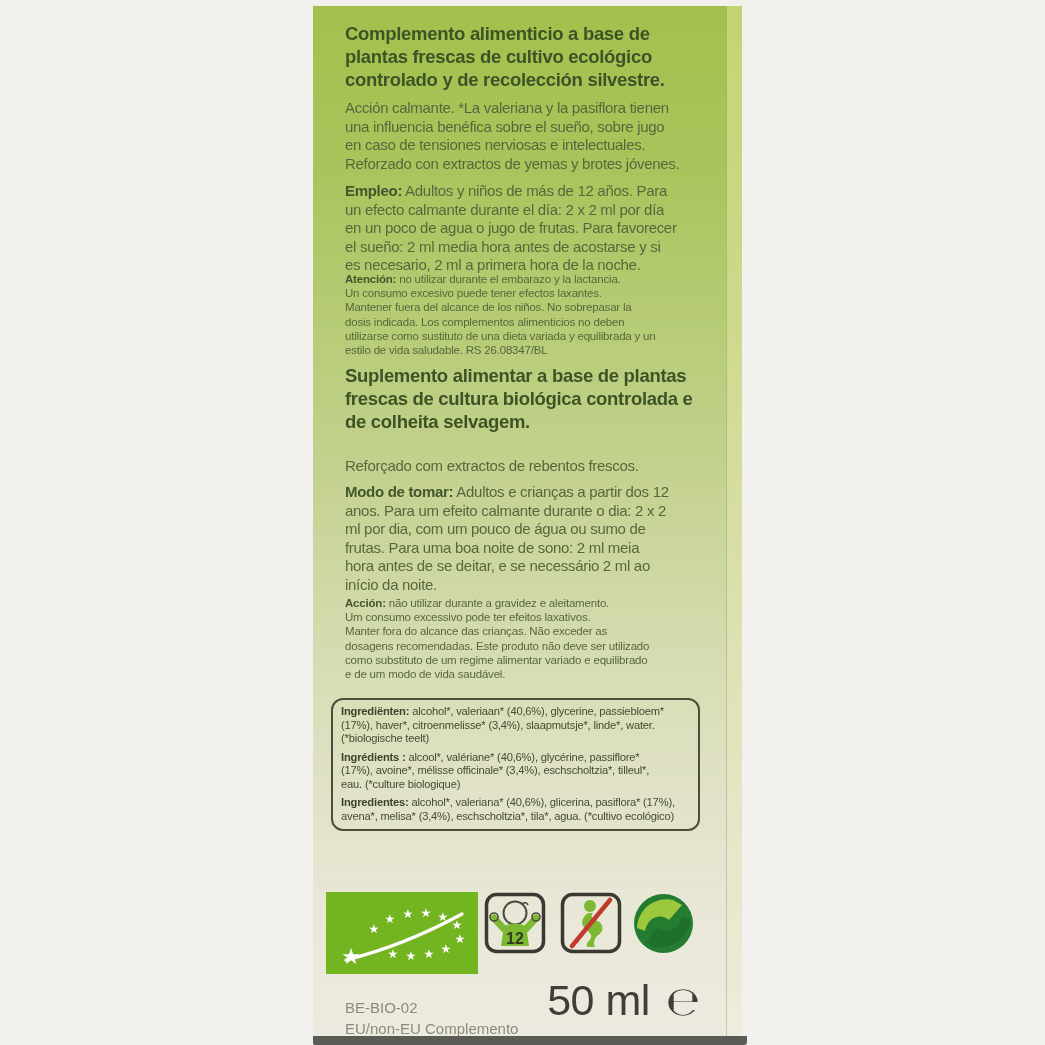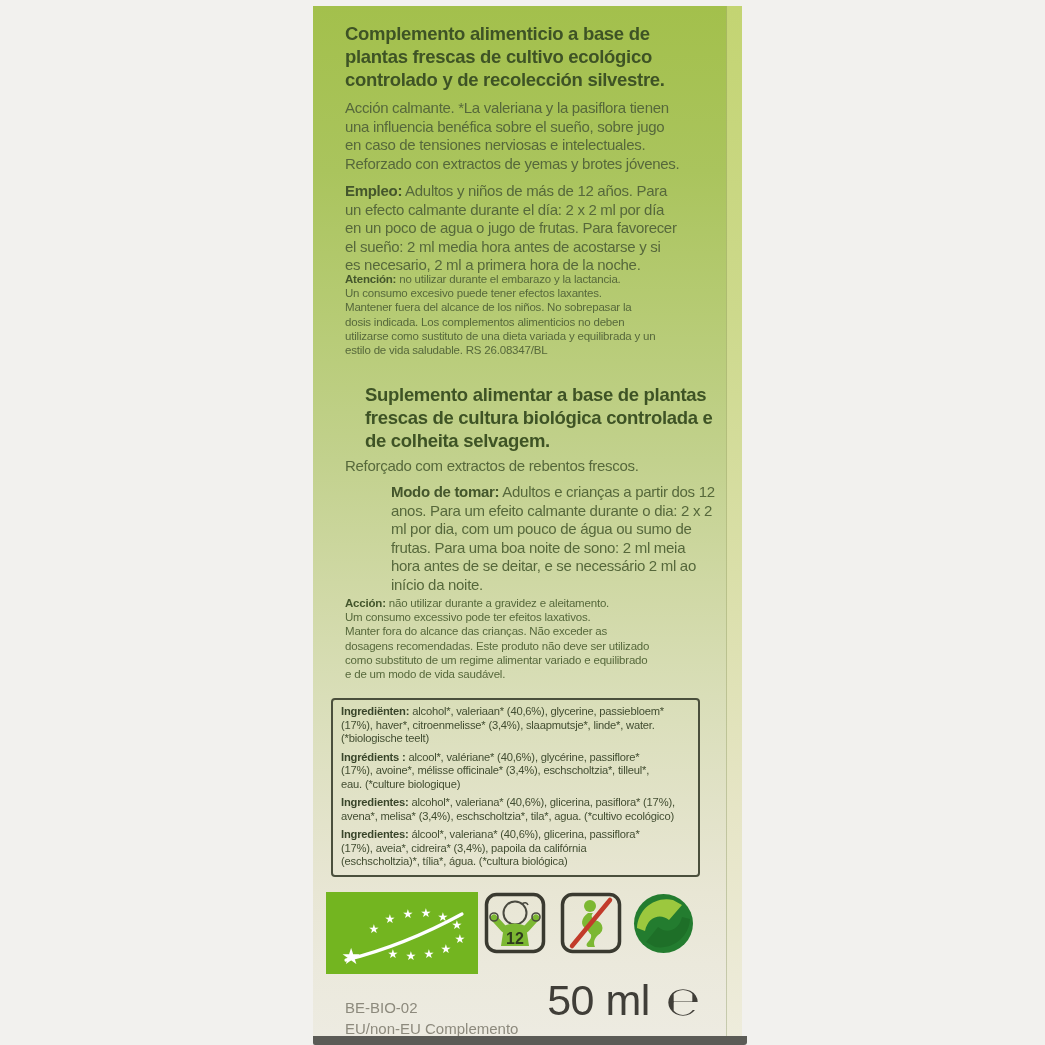--- a/index.html
+++ b/index.html
@@ -37,28 +37,28 @@
   }
   .body{font-size:15px;line-height:18.5px;letter-spacing:-0.3px;}
   .body .wrap{white-space:pre-line;}
   .small{font-size:11.5px;line-height:14.2px;letter-spacing:-0.2px;}
   .small .wrap{white-space:pre-line;margin-top:24px;}
   b.lbl{color:#44562c;}
   #es-title{top:16px;}
   #es-action{top:93px;white-space:pre-line;}
   #es-usage{top:176px;}
   #es-warning{top:266px;}
-  #pt-title{top:377px;margin-left:20px;}
+  #pt-title{top:358px;}
   #pt-reinforced{top:451px;}
-  #pt-usage{top:477px;margin-left:46px;}
+  #pt-usage{top:477px;}
   #pt-warning{top:590px;}
   
   .ing-box{
     position:absolute;left:18px;top:692px;width:369px;
-    border:2px solid #4a4f3c;border-radius:4px;
+    border:2px solid #4a4f3c;border-radius:12px;
     padding:5px 20px 6px 8px;box-sizing:border-box;
     color:#434e32;
   }
   .ing-box p{
     margin:0 0 5px 0;font-size:11.2px;line-height:13.5px;
     letter-spacing:-0.2px;
   }
   .ing-box p:last-child{margin-bottom:0;}
   .ing-box b{color:#39452a;}
   .ing-box .wrap{white-space:pre-line;}
@@ -128,23 +128,20 @@
 
     <div class="ing-box">
       <p><b>Ingrediënten:</b><span class="wrap"> alcohol*, valeriaan* (40,6%), glycerine, passiebloem*
 (17%), haver*, citroenmelisse* (3,4%), slaapmutsje*, linde*, water.
 (*biologische teelt)</span></p>
       <p><b>Ingrédients :</b><span class="wrap"> alcool*, valériane* (40,6%), glycérine, passiflore*
 (17%), avoine*, mélisse officinale* (3,4%), eschscholtzia*, tilleul*,
 eau. (*culture biologique)</span></p>
       <p><b>Ingredientes:</b><span class="wrap"> alcohol*, valeriana* (40,6%), glicerina, pasiflora* (17%),
 avena*, melisa* (3,4%), eschscholtzia*, tila*, agua. (*cultivo ecológico)</span></p>
-      <p><b>Ingredientes:</b><span class="wrap"> álcool*, valeriana* (40,6%), glicerina, passiflora*
-(17%), aveia*, cidreira* (3,4%), papoila da califórnia
-(eschscholtzia)*, tília*, água. (*cultura biológica)</span></p>
     </div>
 
     <div class="icons-row">
 
       <svg width="152" height="82" viewBox="0 0 152 82">
         <rect x="0" y="0" width="152" height="82" fill="#73b520"></rect>
         <path d="M20,68 C 52,60 92,46 136,22" fill="none" stroke="#ffffff" stroke-width="3.2" stroke-linecap="round"></path>
         <text x="25" y="72" font-size="22" fill="#ffffff" text-anchor="middle">★</text>
         <text x="48" y="41" font-size="12" fill="#ffffff" text-anchor="middle">★</text>
         <text x="64" y="31" font-size="12" fill="#ffffff" text-anchor="middle">★</text>

